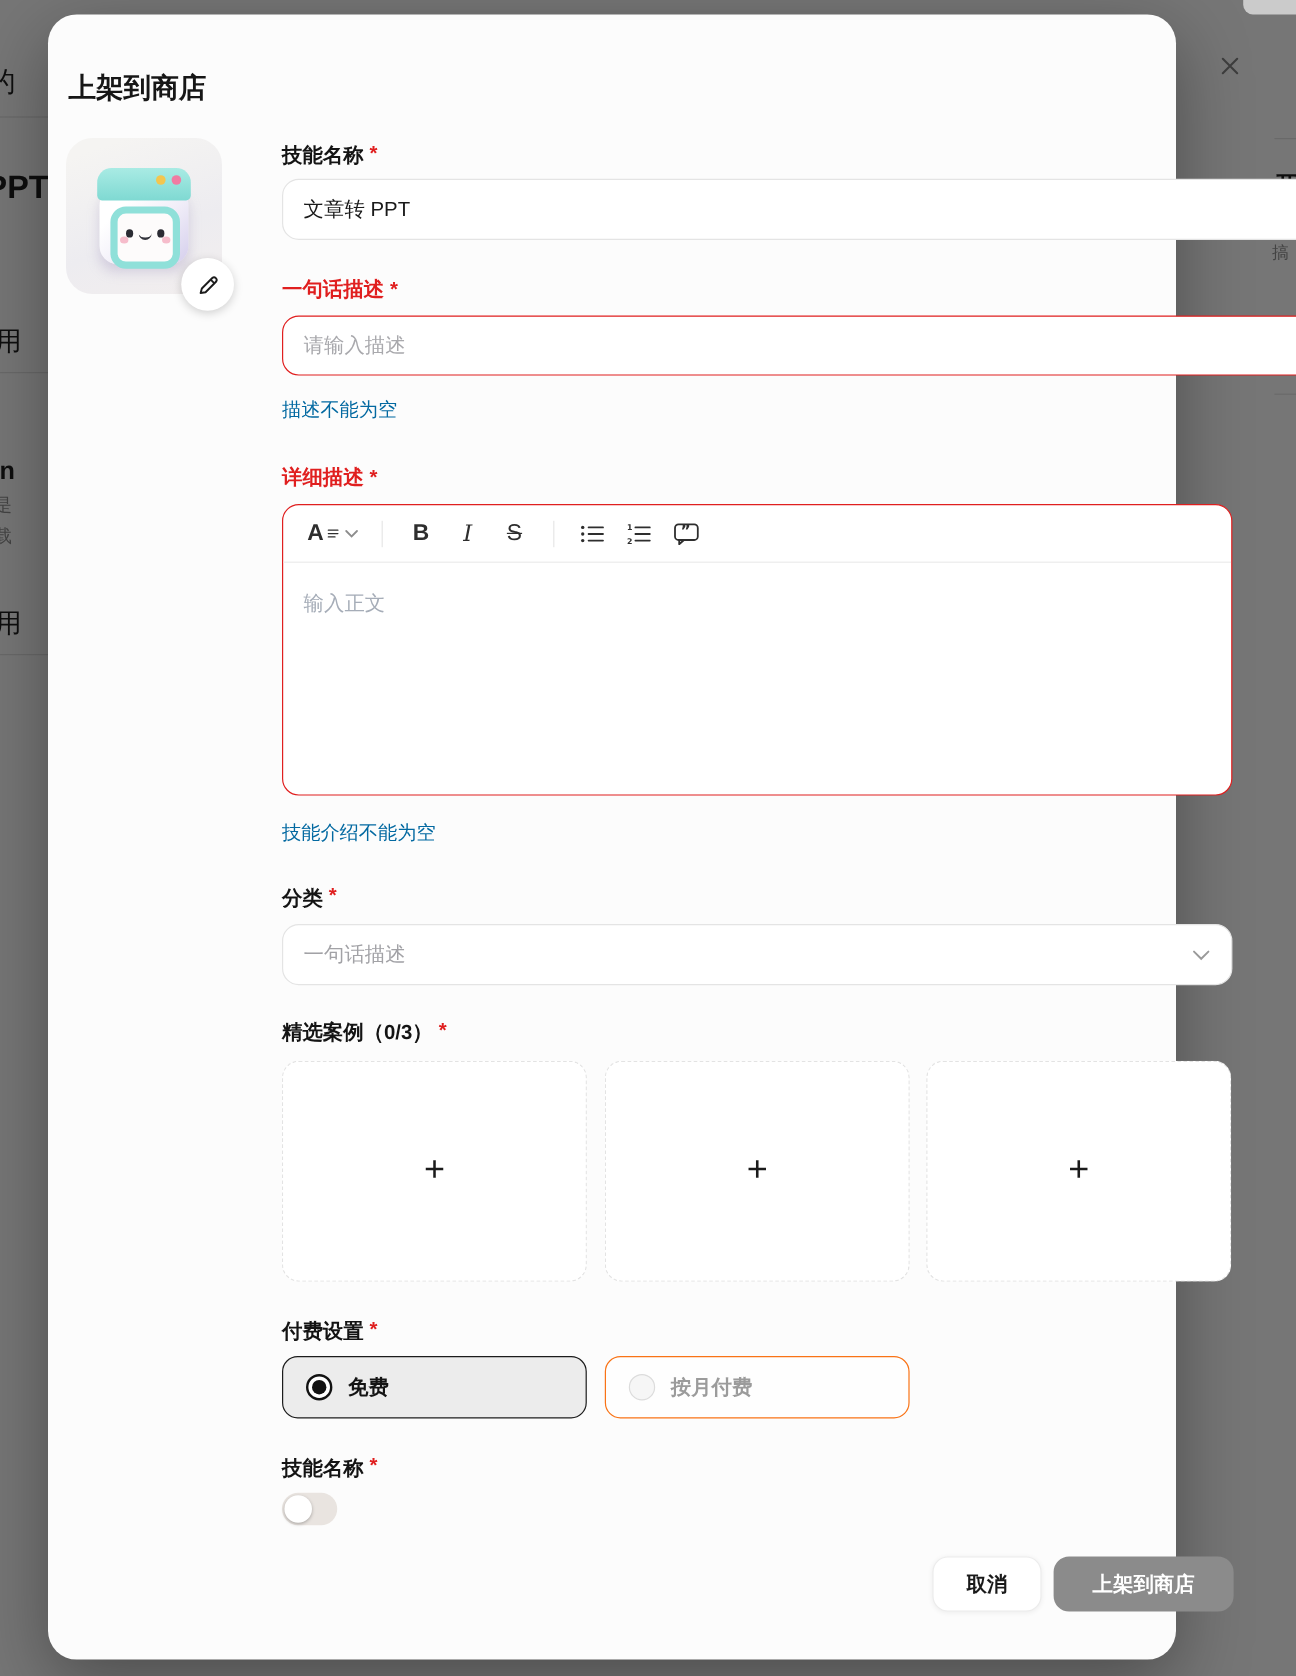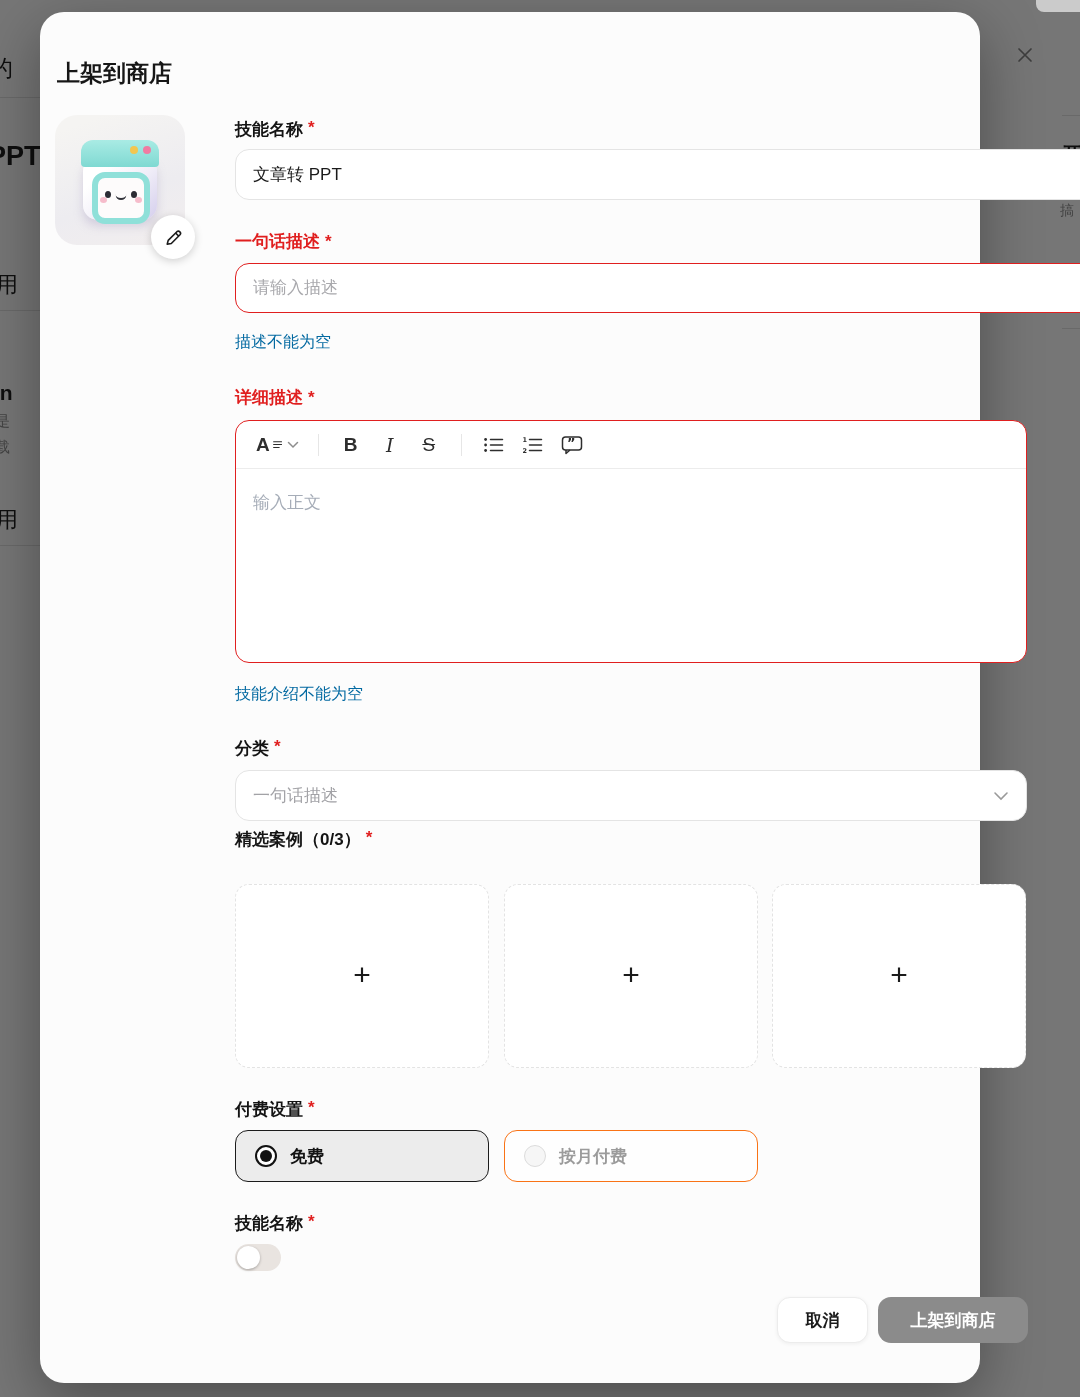--- a/index.html
+++ b/index.html
@@ -86,21 +86,21 @@
   .l-skill-name { top:106px; } .i-skill-name { top:137px; }
   .l-short-desc { top:218px; } .i-short-desc { top:251px; }
   .e-short-desc { top:320px; }
   .l-detail     { top:374px; }
   .editor       { top:408px; height:243px; background:#ffffff; border:1.6px solid #e01f1f; border-radius:14px; overflow:hidden; }
   .e-detail     { top:672px; }
   .l-category   { top:725px; }
   .select       { top:758px; height:51px; background:#ffffff; border:1px solid #e4e4e4; border-radius:14px;
                   display:flex; align-items:center; justify-content:space-between; padding:0 17px; cursor:pointer; }
   .select .sel-text { font-size:17px; color:#a2a2a6; }
-  .l-cases      { top:816px; }
+  .l-cases      { top:837px; }
   .cases-row    { top:872px; height:184px; }
   .l-payment    { top:1086px; }
   .payment-row  { top:1118px; height:52px;padding-left:16px; }
   .l-open       { top:1200px; }
   .toggle-wrap  { top:1232px; }
 
   
   .toolbar { height:48px; display:flex; align-items:center; padding:0 20px; gap:13px;
     border-bottom:1px solid #ececec; color:#2e2e2e; }
   .tb-btn { background:transparent; border:none; cursor:pointer; display:flex; align-items:center;

